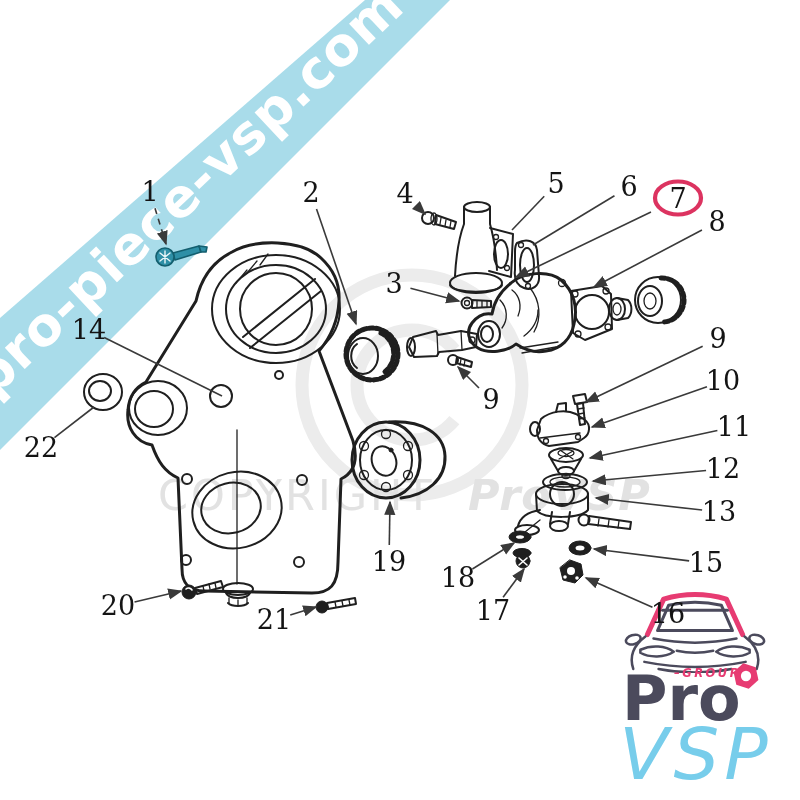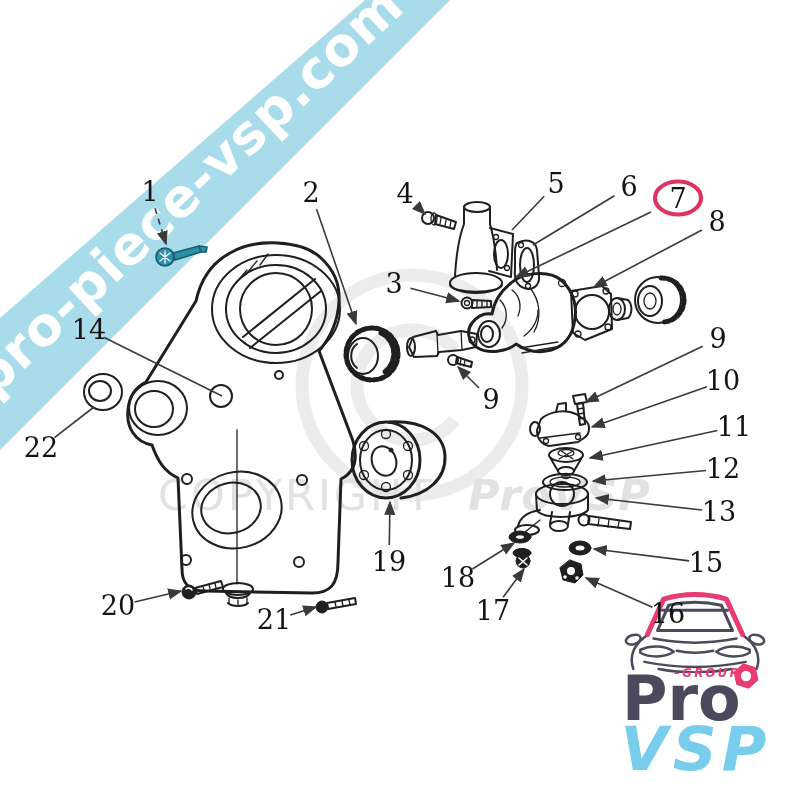--- a/index.html
+++ b/index.html
@@ -43,21 +43,21 @@
                          stroke-linecap:round;stroke-linejoin:round;}
   .car .pink{stroke:var(--logo-pink);stroke-width:5;}
   .car .ws{stroke-width:3;}
   .pro-row{position:relative;height:58px;text-align:left;padding-left:8px;margin-top:-3px;}
   .group-label{position:absolute;left:60px;top:-2px;color:var(--logo-pink);
                font-style:italic;font-weight:bold;font-size:11.5px;letter-spacing:2.5px;}
   .pro{font-weight:bold;font-size:62px;line-height:58px;color:var(--logo-slate);}
   .hex{position:absolute;left:118px;top:-8px;width:28px;height:28px;}
   .hex polygon{fill:var(--logo-pink);stroke:none;}
   .hex circle{fill:#fff;stroke:none;}
-  .vsp{font-style:italic;font-weight:bold;font-size:61px;letter-spacing:5px;
+  .vsp{font-style:italic;font-weight:normal;font-size:72px;letter-spacing:5px;
        color:var(--logo-cyan);margin-top:-10px;padding-left:2px;}
 </style>
 </head>
 <body>
 
 <div class="stage">
 
   <svg class="layer" viewBox="0 0 800 800">
     <polygon class="banner" points="0,318 365,0 450,0 0,450"></polygon>
     <text class="banner-text" transform="translate(200,204) rotate(-43.3)">pro-piece-vsp.com</text>

